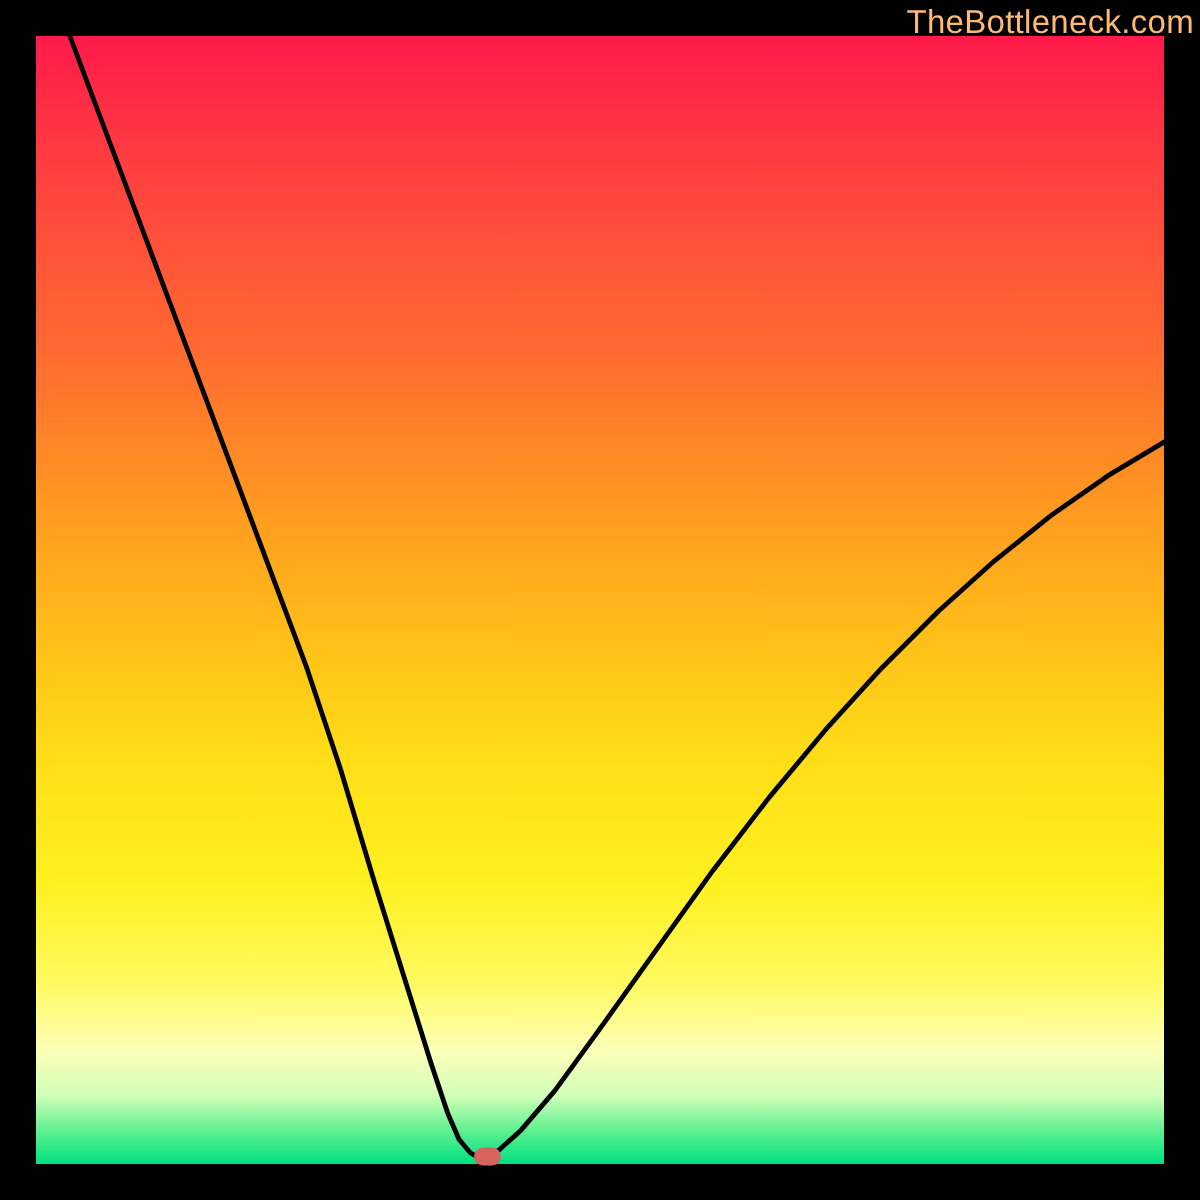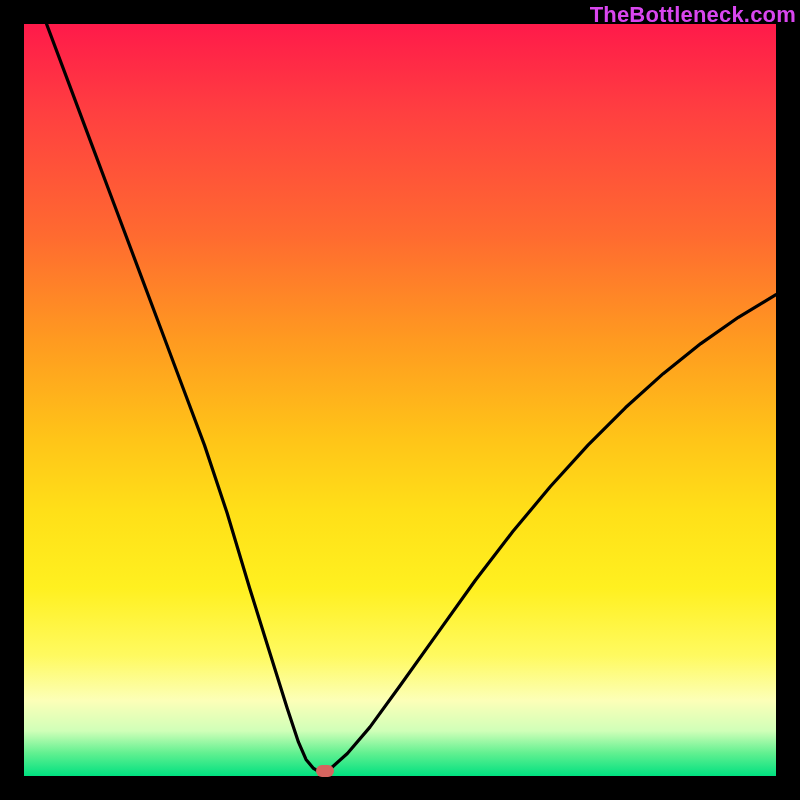--- a/index.html
+++ b/index.html
@@ -21,23 +21,23 @@
       #fffa60 84%,
       #fcffb8 90%,
       #d0ffb8 94%,
       #60f090 97%,
       #00e080 100%);
   }
   .watermark {
     position: absolute;
     top: 2px;
     right: 4px;
-    color: #d946ef;
+    color: #fdba74;
     font-size: 22px;
-    font-weight: 700;
+    font-weight: 400;
     letter-spacing: 0.2px;
   }
   .curve { position: absolute; left: 0; top: 0; width: 100%; height: 100%; pointer-events: none; }
   .marker {
     position: absolute;
     width: 18px;
     height: 12px;
     border-radius: 6px;
     background: #d5645f;
     transform: translate(-50%, -50%);

